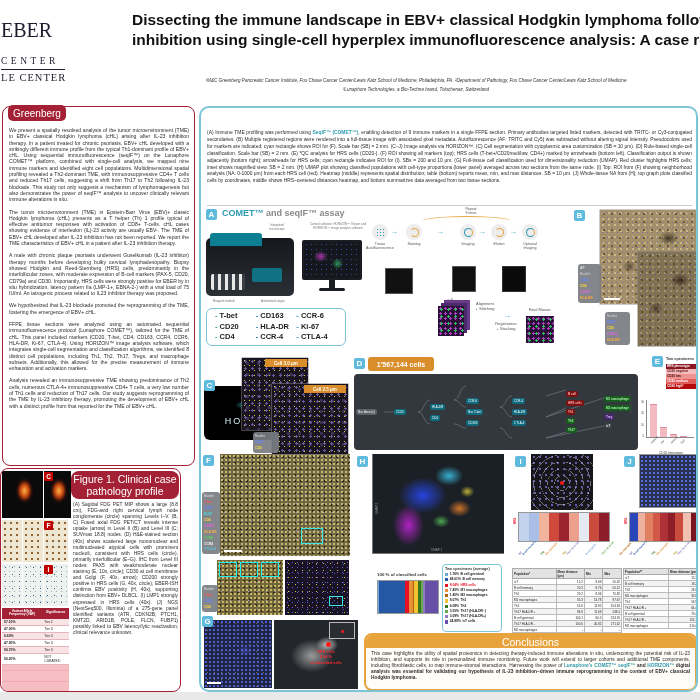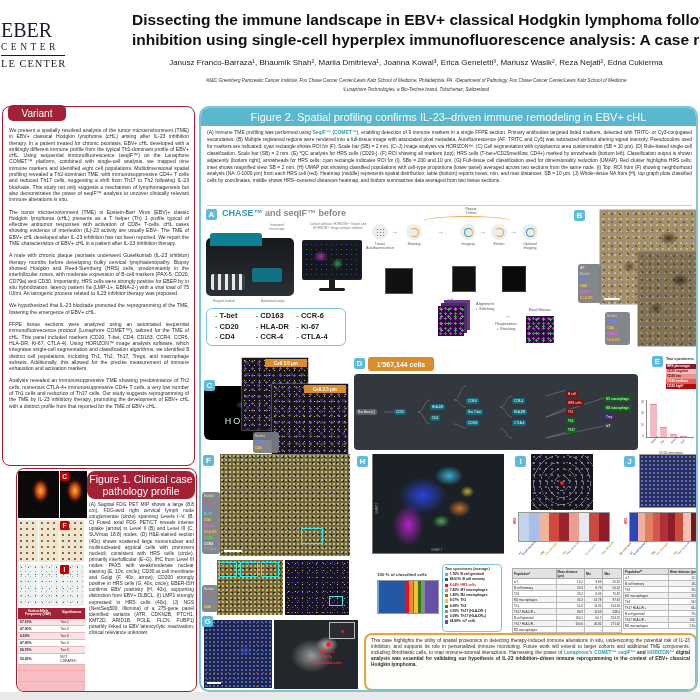--- a/index.html
+++ b/index.html
@@ -79,43 +79,42 @@
   .scalebar{position:absolute;height:1.5px;background:#fff}
 </style>
 </head>
 <body>
 
 <div class="poster">
 
   <div class="abs" style="left:0;top:0;width:700px;height:104px">
     <div class="abs serif" style="left:1px;top:20px;width:72px;color:#1c1c2e">
       <div style="font-size:20px;line-height:1">EBER</div>
-      <div style="font-size:9.5px;letter-spacing:3.5px;margin-top:2px">CENTER</div>
+      <div style="font-size:9.5px;letter-spacing:3.5px;margin-top:16px">CENTER</div>
       <div style="height:1px;background:#1c1c2e;margin:3px 0 2px 0;width:64px"></div>
       <div style="font-size:10.5px;letter-spacing:1px">LE CENTER</div>
     </div>
     <div class="abs" style="left:132px;top:11px;width:568px;font-size:15.5px;font-weight:600;color:#111;text-align:center;white-space:nowrap;overflow:hidden">Dissecting the immune landscape in EBV+ classical Hodgkin lymphoma following IL-</div>
     <div class="abs" style="left:132px;top:31px;width:568px;font-size:15.5px;font-weight:600;color:#111;text-align:center;white-space:nowrap;overflow:hidden">inhibition using single-cell hyperplex immunofluorescence analysis: A case report.</div>
-    <div class="abs" style="left:132px;top:58px;width:568px;font-size:8px;color:#222;text-align:center;white-space:nowrap;overflow:hidden">Janusz Franco-Barraza¹, Bhaumik Shah², Mariia Dmitrieva¹, Joanna Kowal³, Erica Geneletti³, Mariusz Wasik², Reza Nejati², Edna Cukierma</div>
     <div class="abs" style="left:132px;top:78px;width:568px;font-size:4.6px;font-style:italic;color:#333;text-align:center;white-space:nowrap;overflow:hidden">¹M&amp;C Greenberg Pancreatic Cancer Institute, Fox Chase Cancer Center/Lewis Katz School of Medicine, Philadelphia, PA.  ²Department of Pathology, Fox Chase Cancer Center/Lewis Katz School of Medicine</div>
     <div class="abs" style="left:132px;top:87px;width:568px;font-size:4.6px;font-style:italic;color:#333;text-align:center">³Lunaphore Technologies, a Bio-Techne brand, Tolochenaz, Switzerland</div>
   </div>
 
   <div class="abs box-red" style="left:2px;top:106px;width:193px;height:360px"></div>
-  <div class="abs hdr-red" style="left:8px;top:105px;width:58px;height:16px;font-size:10px">Variant</div>
+  <div class="abs hdr-red" style="left:8px;top:105px;width:58px;height:16px;font-size:10px">Greenberg</div>
   <div class="abs" style="left:9px;top:127px;width:180px;height:334px;overflow:hidden">
       <p class="just" style="font-size:5.1px;line-height:6.3px;margin-bottom:6px">We present a spatially resolved analysis of the tumor microenvironment (TME) in EBV+ classical Hodgkin lymphoma (cHL) arising after IL-23 inhibition therapy. In a patient treated for chronic psoriasis, EBV+ cHL developed with a strikingly different immune profile from the typical Th1-dominant profile of EBV+ cHL. Using sequential immunofluorescence (seqIF™) on the Lunaphore COMET™ platform, combined with single-cell analysis, we mapped nine immune markers and identified eight cell populations. Multidimensional spatial profiling revealed a Th2-dominant TME, with immunosuppressive CD4+ T cells and reduced Th17 cells, suggesting a shift from Th17 to Th2 following IL-23 blockade. This study not only suggests a mechanism of lymphomagenesis but also demonstrates the power of seqIF™ analysis to uncover clinically relevant immune alterations in situ.</p>
       <p class="just" style="font-size:5.1px;line-height:6.3px;margin-bottom:6px">The tumor microenvironment (TME) in Epstein-Barr Virus (EBV)+ classic Hodgkin lymphoma (cHL) presents as a T helper (Th) 1 profile typical of effective antitumor responses with activation of CD8+ T-cells. cHL cases showing evidence of interleukin (IL)-23 activity are usually EBV-. The TME of EBV+ cHL developed after IL-23 inhibition has not been reported. We report the TME characteristics of EBV+ cHL in a patient after IL-23 inhibition therapy.</p>
       <p class="just" style="font-size:5.1px;line-height:6.3px;margin-bottom:6px">A male with chronic plaque psoriasis underwent Guselkumab (IL-23 inhibitor) therapy months before developing bulky cervical lymphadenopathy. Biopsy showed Hodgkin and Reed-Sternberg (HRS) cells, predominantly in the interfollicular zones, with moderate expression of B-cell markers (PAX-5, CD20, CD79a) and CD30. Importantly, HRS cells were strongly positive for EBER by in situ hybridization, latency pattern IIa (LMP-1+, EBNA-2-) with a viral load of 75 IU/ml. An iatrogenic process related to IL23 inhibitor therapy was proposed.</p>
       <p class="just" style="font-size:5.1px;line-height:6.3px;margin-bottom:6px">We hypothesized that IL-23 blockade promoted the reprogramming of the TME, fostering the emergence of EBV+ cHL.</p>
       <p class="just" style="font-size:5.1px;line-height:6.3px;margin-bottom:6px">FFPE tissue sections were analyzed using an automated sequential immunofluorescence protocol (Lunaphore COMET™), tailored for the TME of cHL. This panel included markers (CD20, T-bet, CD4, CD163, CCR4, CCR6, HLA-DR, Ki-67, CTLA-4). Using HORIZON™ image analysis software, which integrates single-cell segmentation and classification algorithms, we identified 8 distinct cell populations, including Th1, Th2, Th17, Tregs, and macrophage subsets. Additionally, this allowed for the precise measurement of immune exhaustion and activation markers.</p>
       <p class="just" style="font-size:5.1px;line-height:6.3px;margin-bottom:6px">Analysis revealed an immunosuppressive TME showing predominance of Th2 cells, numerous CTLA-4+ immunosuppressive CD4+ T cells, a very low number of Th1 cells and reduction of Th17 cells. Our study suggests reprogramming of the TME by IL-23 inhibitory therapy, promoting the development of EBV+ cHL with a distinct profile from that reported for the TME of EBV+ cHL.</p>
     </div>
 
-  <div class="abs box-red" style="left:16px;top:468px;width:181px;height:224px;overflow:hidden">
+  <div class="abs box-red" style="left:0;top:468px;width:181px;height:224px;overflow:hidden">
 
     <div class="abs pet" style="left:1px;top:2px;width:41px;height:47px"></div>
     <div class="abs pet" style="left:43px;top:2px;width:27px;height:47px"></div>
     <div class="rchip" style="left:43px;top:3px">C</div>
     <div class="abs ihc" style="left:1px;top:51px;width:20px;height:42px"></div>
     <div class="abs ihc" style="left:22px;top:51px;width:20px;height:42px"></div>
     <div class="abs ihc" style="left:43px;top:51px;width:24px;height:42px"></div>
     <div class="rchip" style="left:43px;top:52px">F</div>
     <div class="abs eber" style="left:1px;top:95px;width:20px;height:42px"></div>
     <div class="abs eber" style="left:22px;top:95px;width:20px;height:42px"></div>
@@ -171,30 +170,29 @@
     </div>
     <div class="abs" style="left:1px;top:196px;width:67px;height:26px;background:repeating-linear-gradient(#f6bdc2 0 5px,#f2aab0 5px 5.5px)"></div>
 
     <div class="abs hdr-red pre" style="left:70px;top:2px;width:108px;height:28px;font-size:10.5px;line-height:1.15;text-align:center;border-radius:8px">Figure 1. Clinical case
 pathology profile</div>
     <div class="abs just" style="left:72px;top:33px;width:105px;height:187px;font-size:4.9px;line-height:6.1px;overflow:hidden">(A) Sagittal FDG PET MIP shows a large (8.8 cm), FDG-avid right cervical lymph node conglomerate (circle) spanning Levels I–V. (B, C) Fused axial FDG PET/CT reveals intense uptake (arrow) in Level II (B) and Level III (C; SUVmax 18.8) nodes. (D) H&amp;E-stained section (40x) shows scattered large mononuclear and multinucleated atypical cells with prominent nucleoli, consistent with HRS cells (circle), primarily interfollicular (E–G). IHC from Level III nodes: PAX5 with weak/moderate nuclear staining (E, 10x, circle); CD30 at cell membrane and Golgi (F, 40x, arrow); CD200 strongly positive in HRS cells (G, 40x, circle); EBER-ISH confirms EBV positivity (H, 40x), supporting distinction from EBV+ DLBCL. (I) LMP1 strongly expressed in HRS cells (40x). (J) NGS (NextSeq500, Illumina) of a 275-gene panel identified variants (ATR, CDKN2B, PTCH1, KMT2D, ARID1B, POLE, FLCN, FUBP1) possibly linked to EBV latency/lytic reactivation; clinical relevance unknown.</div>
   </div>
 
   <div class="abs" style="left:199px;top:106px;width:499px;height:586px;border:2px solid #7cc4d8;border-radius:10px;background:#fff;overflow:hidden">
 
-    <div class="hdr-teal" style="position:absolute;left:0;top:0;width:495px;height:18px;font-size:11px">Figure 2. Spatial profiling confirms IL-23–driven immune remodeling in EBV+ cHL</div>
 
     <div class="abs just" style="left:6px;top:22px;width:485px;height:73px;font-size:4.9px;line-height:6.9px;overflow:hidden">
       <span>(A) Immune TME profiling was performed using </span><span style="color:#2e9ab0;font-weight:bold">SeqIF™ (COMET™)</span><span>, enabling detection of 9 immune markers in a single FFPE section. Primary antibodies targeted listed markers, detected with TRITC- or Cy3-conjugated secondaries. (B) Multiple registered regions were rendered into a full-tissue image with associated pixel metadata. Autofluorescence (AF: TRITC and Cy5) was subtracted without altering signal intensity. Pseudocolors used for markers are indicated; cyan rectangle shows ROI for (F). Scale bar (SB) = 2 mm. (C–J) Image analysis via HORIZON™. (C) Cell segmentation with cytoplasmic area customization (SB = 10 μm). (D) Rule-based single-cell classification. Scale bar (SB) = 2 mm. (E) *QC analysis for HRS cells (CD20-). (F) ROI showing all markers (top); HRS cells (T-bet+/CD20med/low, CD4+) marked by arrowheads (bottom left). Classification output is shown adjacently (bottom right); arrowheads for HRS cells; cyan rectangle indicates ROI for (I). SBs = 200 and 10 μm. (G) Full-tissue cell classification used for dimensionality reduction (UMAP). Red cluster highlights HRS cells; inset shows magnified view. SB = 2 mm. (H) UMAP plot showing classified populations with cell-type proportions (lower panel) averaged across two sections from the same node. (I) Top: ROI from (F) showing neighborhood analysis (NA: 0-1000 μm) from each HRS cell (red). Heatmap (middle) represents spatial distribution; table (bottom) reports mean, min, and max distances. SB = 10 μm. (J) Whole-tissue NA from (H); top graph plots classified cells by coordinates, middle shows HRS–centered distances heatmap, and bottom summarizes data averaged from two tissue sections.</span>
     </div>
     <div class="abs" style="left:6px;top:97px;width:485px;height:1px;background:#ccc"></div>
 
     <div class="chip" style="left:5px;top:101px">A</div>
     <div class="abs" style="left:21px;top:100px;font-size:9px;font-weight:bold">
-      <span style="color:#2e9ab0">CHASE™</span><span style="color:#8a8a8a"> and seqIF™ before</span>
+      <span style="color:#2e9ab0">COMET™</span><span style="color:#8a8a8a"> and seqIF™ assay</span>
     </div>
     <div class="notel pre" style="left:54px;top:116px;width:44px">Integrated
 microscope</div>
     <div class="notel pre" style="left:96px;top:115px;width:82px">Control software: HORIZON™ Viewer and
 HORIZON™ image analysis software</div>
 
     <div class="abs" style="left:5px;top:130px;width:88px;height:58px;background:linear-gradient(#15181c,#2b3036);border-radius:5px">
       <div class="abs" style="left:4px;top:-5px;width:52px;height:13px;background:#0d7f93;border-radius:3px 3px 0 0"></div>
       <div class="abs" style="left:5px;top:36px;width:34px;height:16px;background:repeating-linear-gradient(90deg,#e8e8e8 0 3px,#3a3f45 3px 7px);border-radius:2px"></div>
       <div class="abs" style="left:46px;top:30px;width:30px;height:14px;background:#0d7f93;border-radius:2px;opacity:.85"></div>
@@ -674,20 +672,21 @@
           </tr>
             <tr>
             <td>M2 macrophages</td>
             <td>210.4</td>
           </tr>
           </tbody>
       </table>
     </div>
 
     <div class="abs" style="left:163px;top:525px;width:333px;height:58px;border:2px solid #e8a33d;border-radius:8px;background:#fffdf8;overflow:hidden">
+      <div style="background:#e8a33d;color:#fff;font-size:10.5px;height:13px;display:flex;align-items:center;justify-content:center">Conclusions</div>
       <div class="just" style="padding:3px 5px;font-size:4.8px;line-height:6.1px">
         <span>This case highlights the utility of spatial proteomics in detecting therapy-induced immune alterations in situ, underscoring the potential risk of IL-23 inhibition, and supports its role in personalized immune monitoring. Future work will extend to larger cohorts and additional TME components, including fibroblastic cells, to map immune-stromal interactions. Harnessing the power of </span><span style="color:#2e9ab0;font-weight:bold">Lunaphore's COMET™ seqIF™</span><span style="font-weight:bold"> and </span><span style="color:#2e9ab0;font-weight:bold">HORIZON™</span><span style="font-weight:bold"> digital analysis was essential for validating our hypothesis of IL-23 inhibition–driven immune reprogramming in the context of EBV+ classical Hodgkin lymphoma.</span>
       </div>
     </div>
 
   </div>
 
 </div>
 
 <div class="abs" style="left:0;top:692px;width:700px;height:8px;background:#e9e9e9"></div>

